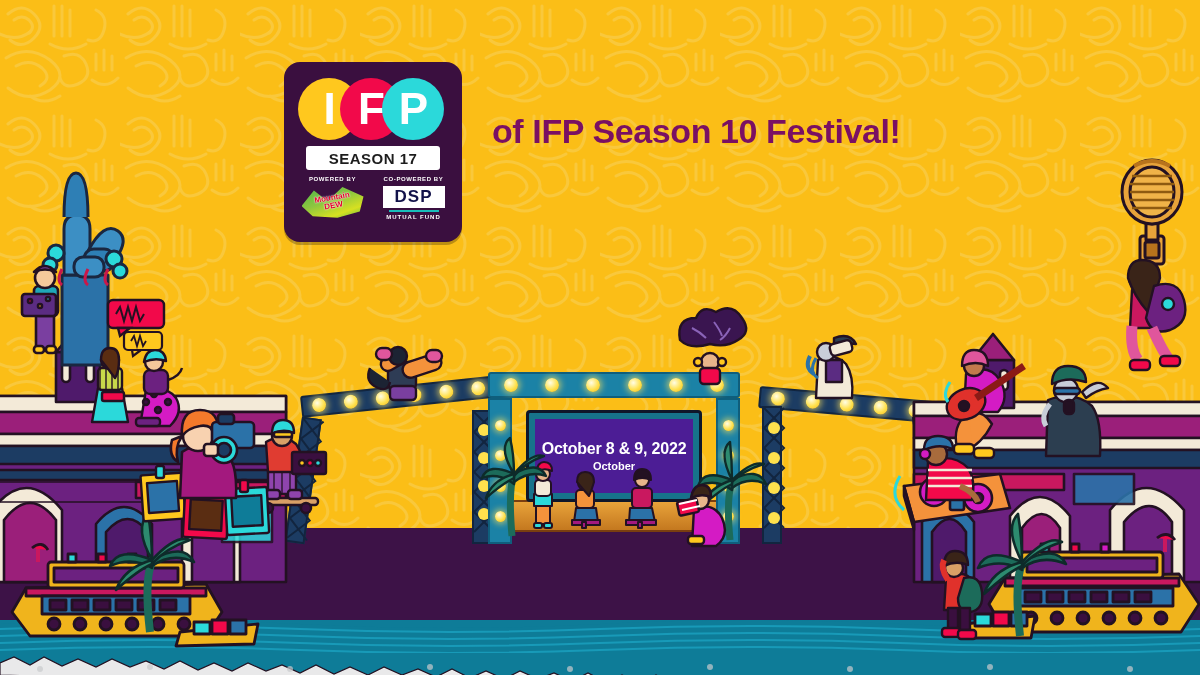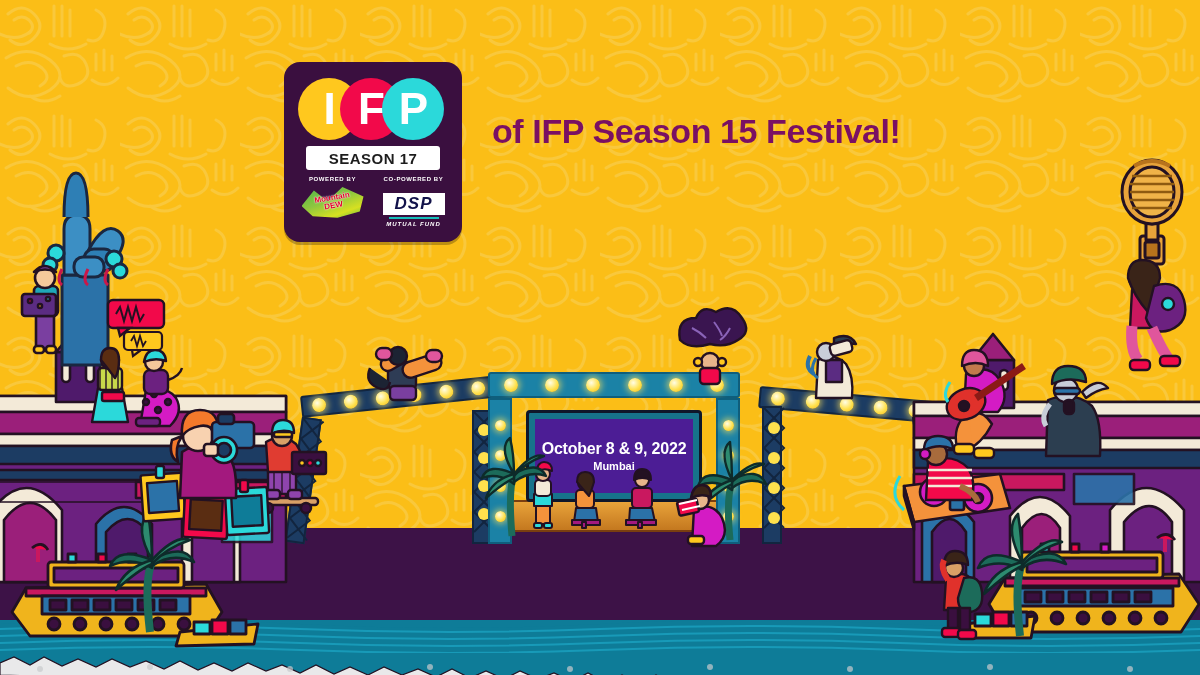--- a/index.html
+++ b/index.html
@@ -61,21 +61,21 @@
     position:absolute; inset:0;
     background:linear-gradient(160deg,#46B649 0%,#8DC63F 45%,#D7E021 75%,#46B649 100%);
     clip-path:polygon(0% 62%, 20% 16%, 42% 48%, 66% 6%, 100% 34%, 94% 78%, 58% 96%, 18% 92%);
     border-radius:4px;
   }
   .dew-text {
     position:relative; color:#E4002B; font-size:8px; font-weight:900;
     transform:rotate(-10deg); text-shadow:0 0 1px #fff,0 0 2px #fff;
     line-height:.95; text-align:center;
   }
-  .dsp-logo { margin:11px auto; width:62px;font-style:italic; }
+  .dsp-logo { margin:4px auto; width:62px; }
   .dsp-main {
     background:#fff; color:#12124A; font-weight:900; font-size:17px;
     letter-spacing:1px; padding:1px 0; text-align:center;
   }
   .dsp-rule { height:2px; background:#17BEBB; margin:2px 6px; }
   .dsp-sub { color:#fff; font-size:6px; font-weight:800; letter-spacing:1px; text-align:center; }
 
   
   .headline {
     position:absolute; left:492px; top:110px; width:520px; z-index:40;
@@ -414,21 +414,21 @@
       <span class="bulb sm"></span>
     </div>
     <div class="sf-leg right">
       <span class="bulb sm"></span>
       <span class="bulb sm"></span>
       <span class="bulb sm"></span>
       <span class="bulb sm"></span>
     </div>
     <div class="screen-panel">
       <div class="screen-date">October 8 &amp; 9, 2022</div>
-      <div class="screen-city">Mumbai</div>
+      <div class="screen-city">October</div>
     </div>
   </div>
   <div class="stage-deck"></div>
 
   <svg class="person" style="left:524px; top:462px; z-index:18;" width="36" height="66" viewBox="0 0 36 66">
     <g stroke="#231122" stroke-width="2" stroke-linejoin="round">
       <rect x="12" y="40" width="14" height="22" fill="#F4923B"></rect>
       <rect x="10" y="32" width="18" height="12" fill="#2BD9DA"></rect>
       <rect x="11" y="18" width="16" height="16" rx="4" fill="#F3EAD8"></rect>
       <circle cx="19" cy="12" r="7" fill="#E8B58A"></circle>
@@ -834,16 +834,16 @@
         <div class="dsp-logo">
           <div class="dsp-main">DSP</div>
           <div class="dsp-rule"></div>
           <div class="dsp-sub">MUTUAL FUND</div>
         </div>
       </div>
     </div>
   </div>
 
   <div class="headline">
-    <span class="l2">of IFP Season 15 Festival!</span>
+    <span class="l2">of IFP Season 10 Festival!</span>
   </div>
 
 </div>
 
 </body></html>

